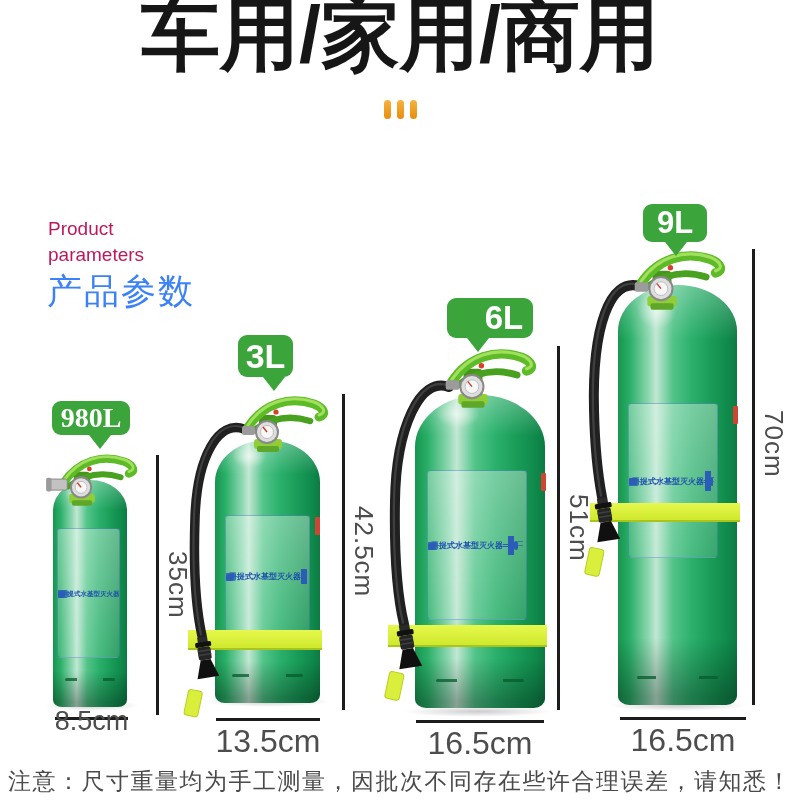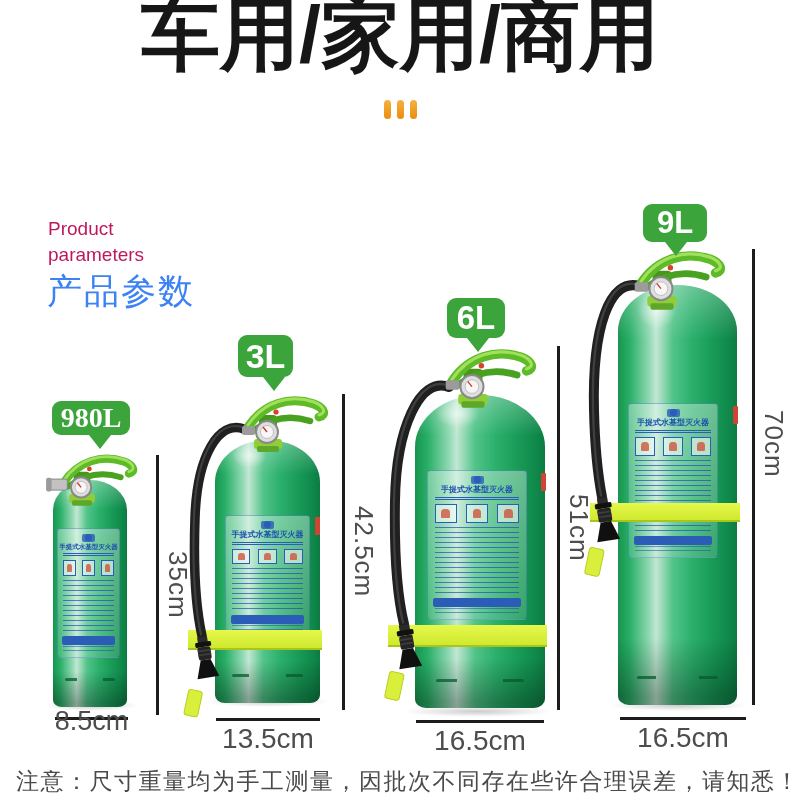--- a/index.html
+++ b/index.html
@@ -34,21 +34,21 @@
       z-index:1;}
   .bottle::before{content:"";position:absolute;left:16%;top:1.5%;width:34%;height:9%;
       background:radial-gradient(ellipse,rgba(255,255,255,.6),rgba(255,255,255,0) 70%);}
   .bottle::after{content:"";position:absolute;left:16%;right:16%;bottom:26px;height:3px;border-radius:2px;
       background:linear-gradient(90deg,rgba(6,90,45,.75) 0 24%,transparent 24% 76%,rgba(6,90,45,.75) 76%);}
 
   .shadow{background:radial-gradient(ellipse,rgba(0,0,0,.20),rgba(0,0,0,0) 70%);z-index:0;}
 
   .blabel{background:linear-gradient(180deg,rgba(236,251,244,.40),rgba(230,249,241,.16));
       border:1px solid rgba(43,92,184,.35);border-radius:4px;overflow:hidden;z-index:2;
-      display:flex;flex-direction:column;align-items:center;padding:3px 3px 2px;box-sizing:border-box;}
+      display:flex;align-items:center;padding:3px 3px 2px;box-sizing:border-box;}
   .blabel >*{position:static;}
   .l-logos{display:flex;gap:4px;align-items:center;justify-content:center;height:9px;margin-top:1px;}
   .l-logos .dot{width:7px;height:7px;border-radius:50%;background:#2b5cb8;opacity:.85;}
   .l-logos .mark{width:13px;height:8px;background:#2b5cb8;border-radius:2px;opacity:.8;}
   .l-title{font-size:8px;font-weight:bold;color:#1d4fae;white-space:nowrap;line-height:1.25;margin-top:1px;}
   .l-rule{width:92%;height:3px;border-top:1px solid #2b5cb8;border-bottom:1px solid #2b5cb8;margin:2px 0;box-sizing:border-box;}
   .l-icons{display:flex;width:92%;height:13%;justify-content:space-between;margin:2px 0;}
   .l-icons i{display:block;width:26%;height:100%;border:1px solid #2b5cb8;background:rgba(255,255,255,.55);
       position:relative;box-sizing:border-box;}
   .l-icons i::after{content:"";position:absolute;inset:22% 28%;background:#d04a33;border-radius:40% 40% 12% 12%;opacity:.75;}
@@ -59,21 +59,21 @@
       background:repeating-linear-gradient(180deg,rgba(32,80,176,.55) 0 1px,transparent 1px 4px);}
 
   .band{background:linear-gradient(180deg,#e6f84c,#cfe92e);border-bottom:2px solid #a9c51c;z-index:3;}
   .rtab{width:5px;height:18px;background:#d04434;border-radius:1px;z-index:3;}
   svg.gfx{overflow:visible;z-index:4;}
 
   .hline{width:3px;background:#1c1c1c;}
   .hlabel{writing-mode:vertical-rl;text-orientation:mixed;text-align:center;width:34px;
           font-size:26px;color:#4d4d4d;letter-spacing:1px;}
   .wbar{height:3px;background:#1c1c1c;}
-  .wlabel{text-align:center;font-size:28px;color:#4d4d4d;}
+  .wlabel{text-align:center;font-size:32px;color:#4d4d4d;}
 
   
   .p980{left:38px;top:395px;width:150px;height:370px;}
   .p980 .badge{left:14px;top:6px;width:78px;height:34px;font-size:28px;font-family:Liberation Serif, serif;}
   .p980 .badge::after{left:37px;}
   .p980 svg.gfx{left:2px;top:45px;}
   .p980 .bottle{left:15px;top:85px;width:74px;height:227px;border-radius:37px 37px 9px 9px / 30px 30px 7px 7px;}
   .p980 .blabel{left:19px;top:133px;width:63px;height:130px;}
   .p980 .l-title{font-size:6.5px;}
   .p980 .shadow{left:6px;top:305px;width:95px;height:11px;}
@@ -90,21 +90,21 @@
   .p3 .blabel{left:45px;top:187px;width:85px;height:122px;}
   .p3 .band{left:8px;top:302px;width:134px;height:18px;}
   .p3 .rtab{left:135px;top:189px;}
   .p3 .shadow{left:25px;top:368px;width:125px;height:11px;}
   .p3 .hline{left:162px;top:66px;height:316px;}
   .p3 .hlabel{left:165px;top:66px;height:316px;}
   .p3 .wbar{left:36px;top:390px;width:104px;}
   .p3 .wlabel{left:20px;top:395px;width:136px;}
 
   .p6{left:385px;top:293px;width:200px;height:470px;}
-  .p6 .badge{left:62px;top:5px;width:58px;height:40px;font-size:33px;}
+  .p6 .badge{left:62px;top:5px;width:58px;height:40px;font-size:33px;padding-left:28px;}
   .p6 .badge::after{left:20px;}
   .p6 svg.gfx{left:3px;top:50px;}
   .p6 .bottle{left:30px;top:102px;width:130px;height:313px;border-radius:65px 65px 11px 11px / 52px 52px 9px 9px;}
   .p6 .blabel{left:42px;top:177px;width:100px;height:150px;}
   .p6 .band{left:3px;top:332px;width:159px;height:20px;}
   .p6 .rtab{left:156px;top:180px;}
   .p6 .shadow{left:18px;top:413px;width:150px;height:11px;}
   .p6 .hline{left:172px;top:53px;height:364px;}
   .p6 .hlabel{left:175px;top:53px;height:364px;}
   .p6 .wbar{left:31px;top:427px;width:128px;}
@@ -118,21 +118,21 @@
   .p9 .blabel{left:40px;top:203px;width:90px;height:155px;}
   .p9 .band{left:2px;top:303px;width:150px;height:17px;}
   .p9 .rtab{left:145px;top:206px;}
   .p9 .shadow{left:20px;top:500px;width:140px;height:11px;}
   .p9 .hline{left:164px;top:49px;height:456px;}
   .p9 .hlabel{left:167px;top:49px;height:390px;}
   .p9 .wbar{left:32px;top:517px;width:126px;}
   .p9 .wlabel{left:16px;top:522px;width:158px;}
 
   
-  .note{position:absolute;top:766px;left:0;width:800px;text-align:right;
+  .note{position:absolute;top:766px;left:0;width:800px;text-align:center;
         font-size:23px;color:#4a4a4a;font-weight:500;letter-spacing:1.5px;}
 </style>
 </head>
 <body>
 
 <div id="canvas">
 
   <div class="title">车用/家用/商用</div>
 
   <div class="divider">

